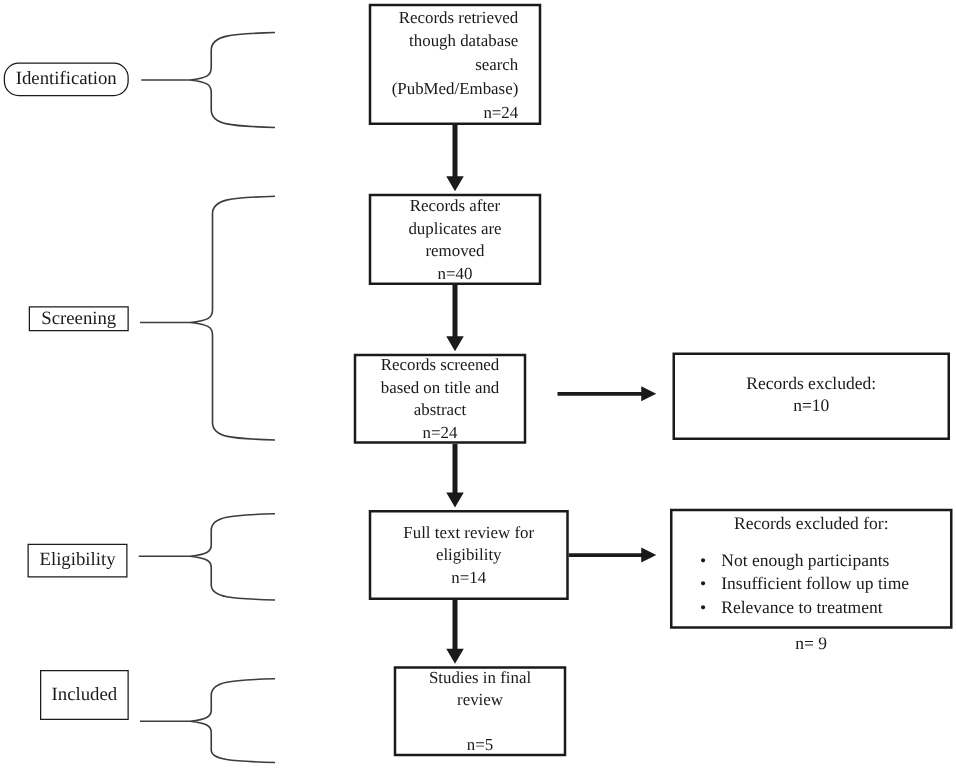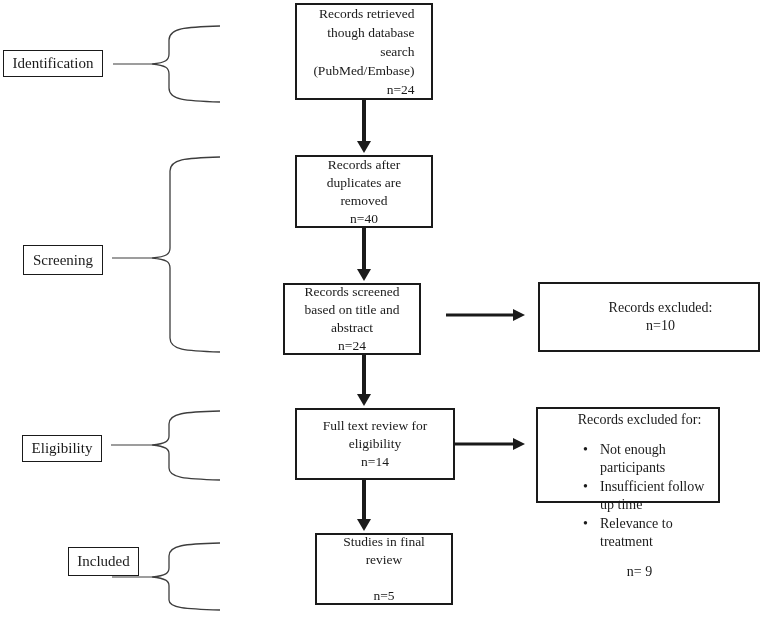--- a/index.html
+++ b/index.html
@@ -48,21 +48,20 @@
     text-align: center;
     font-size: 15px;
   }
   .excl-box {
     position: absolute;
     box-sizing: border-box;
     border: 2px solid #1a1a1a;
     background: #ffffff;
     font-size: 14px;
     line-height: 18.5px;
-    padding-left: 23px;
   }
   .excl-box.centered {
     display: flex;
     align-items: center;
     justify-content: center;
     text-align: center;
     white-space: pre-line;
   }
   .excl-title {
     text-align: center;
@@ -125,24 +124,24 @@
       <line x1="113" y1="64" x2="152" y2="64" stroke-width="1.2"></line>
       <path d="M220,157 C185,158 170,159 170,171 L170,248 C170,254 167,256.5 152,258 C167,259.5 170,262 170,268 L170,338 C170,350 185,351 220,352"></path>
       <line x1="112" y1="258" x2="152" y2="258" stroke-width="1.2"></line>
       <path d="M220,411 C185,412 169,413 169,424 L169,436 C169,441 166,443.5 152,445 C166,446.5 169,449 169,454 L169,468 C169,478 185,479 220,480"></path>
       <line x1="111" y1="445" x2="152" y2="445" stroke-width="1.2"></line>
       <path d="M220,543 C185,544 169,545 169,556 L169,568 C169,573 166,575.5 152,577 C166,578.5 169,581 169,586 L169,600 C169,608 185,609 220,610"></path>
       <line x1="112" y1="577" x2="152" y2="577" stroke-width="1.2"></line>
     </g>
   </svg>
 
-  <div class="stage-label" style="left:3px;   top:50px;  width:100px; height:27px;">Identification</div>
-  <div class="stage-label" style="left:23px;  top:245px; width:80px;  height:30px;">Screening</div>
+  <div class="stage-label" style="left:3px;   top:50px;  width:100px; height:27px;border-radius:12px;">Identification</div>
+  <div class="stage-label" style="left:23px;  top:245px; width:80px;  height:20px;">Screening</div>
   <div class="stage-label" style="left:22px;  top:435px; width:80px;  height:27px;">Eligibility</div>
-  <div class="stage-label" style="left:32px;  top:547px; width:71px;  height:29px;margin-left:36px;">Included</div>
+  <div class="stage-label" style="left:32px;  top:536px; width:71px;  height:40px;">Included</div>
 
   <div class="fbox lh19" style="left:295px; top:3px;   width:138px; height:97px;text-align:right;">Records retrieved
 though database
 search
 (PubMed/Embase)
 n=24</div>
   <div class="fbox" style="left:295px; top:155px; width:138px; height:73px;">Records after
 duplicates are
 removed
 n=40</div>
@@ -154,21 +153,21 @@
 eligibility
 n=14</div>
   <div class="fbox" style="left:295px; top:533px; width:138px; height:72px;margin-left:20px;">Studies in final
 review
 
 n=5</div>
 
   <div class="excl-box centered" style="left:538px; top:282px; width:222px; height:70px;">Records excluded:
 n=10</div>
 
-  <div class="excl-box" style="left:536px; top:407px; width:184px; height:96px;">
+  <div class="excl-box" style="left:536px; top:407px; width:226px; height:96px;">
     <div class="excl-title">Records excluded for:</div>
     <ul class="excl-list">
       <li>Not enough participants</li>
       <li>Insufficient follow up time</li>
       <li>Relevance to treatment</li>
     </ul>
     <div class="excl-count">n= 9</div>
   </div>
 
 </div>

